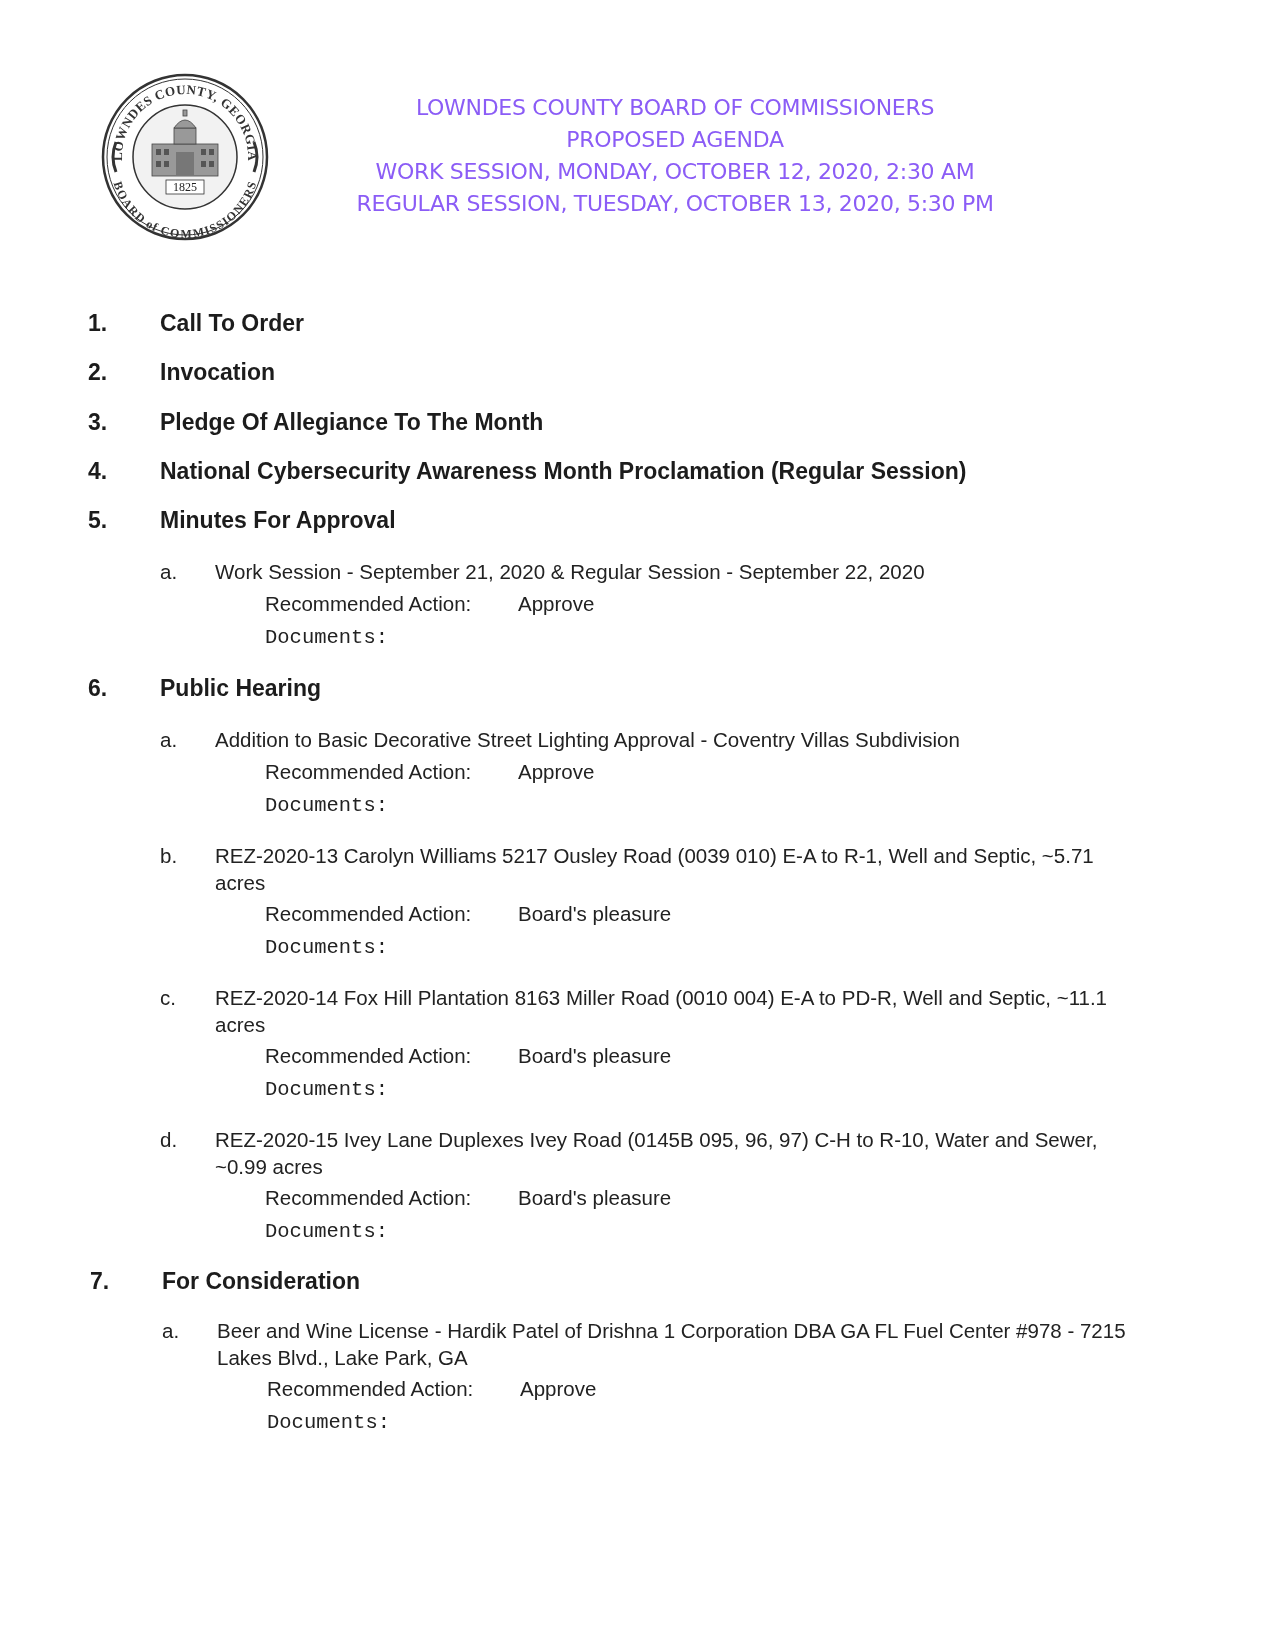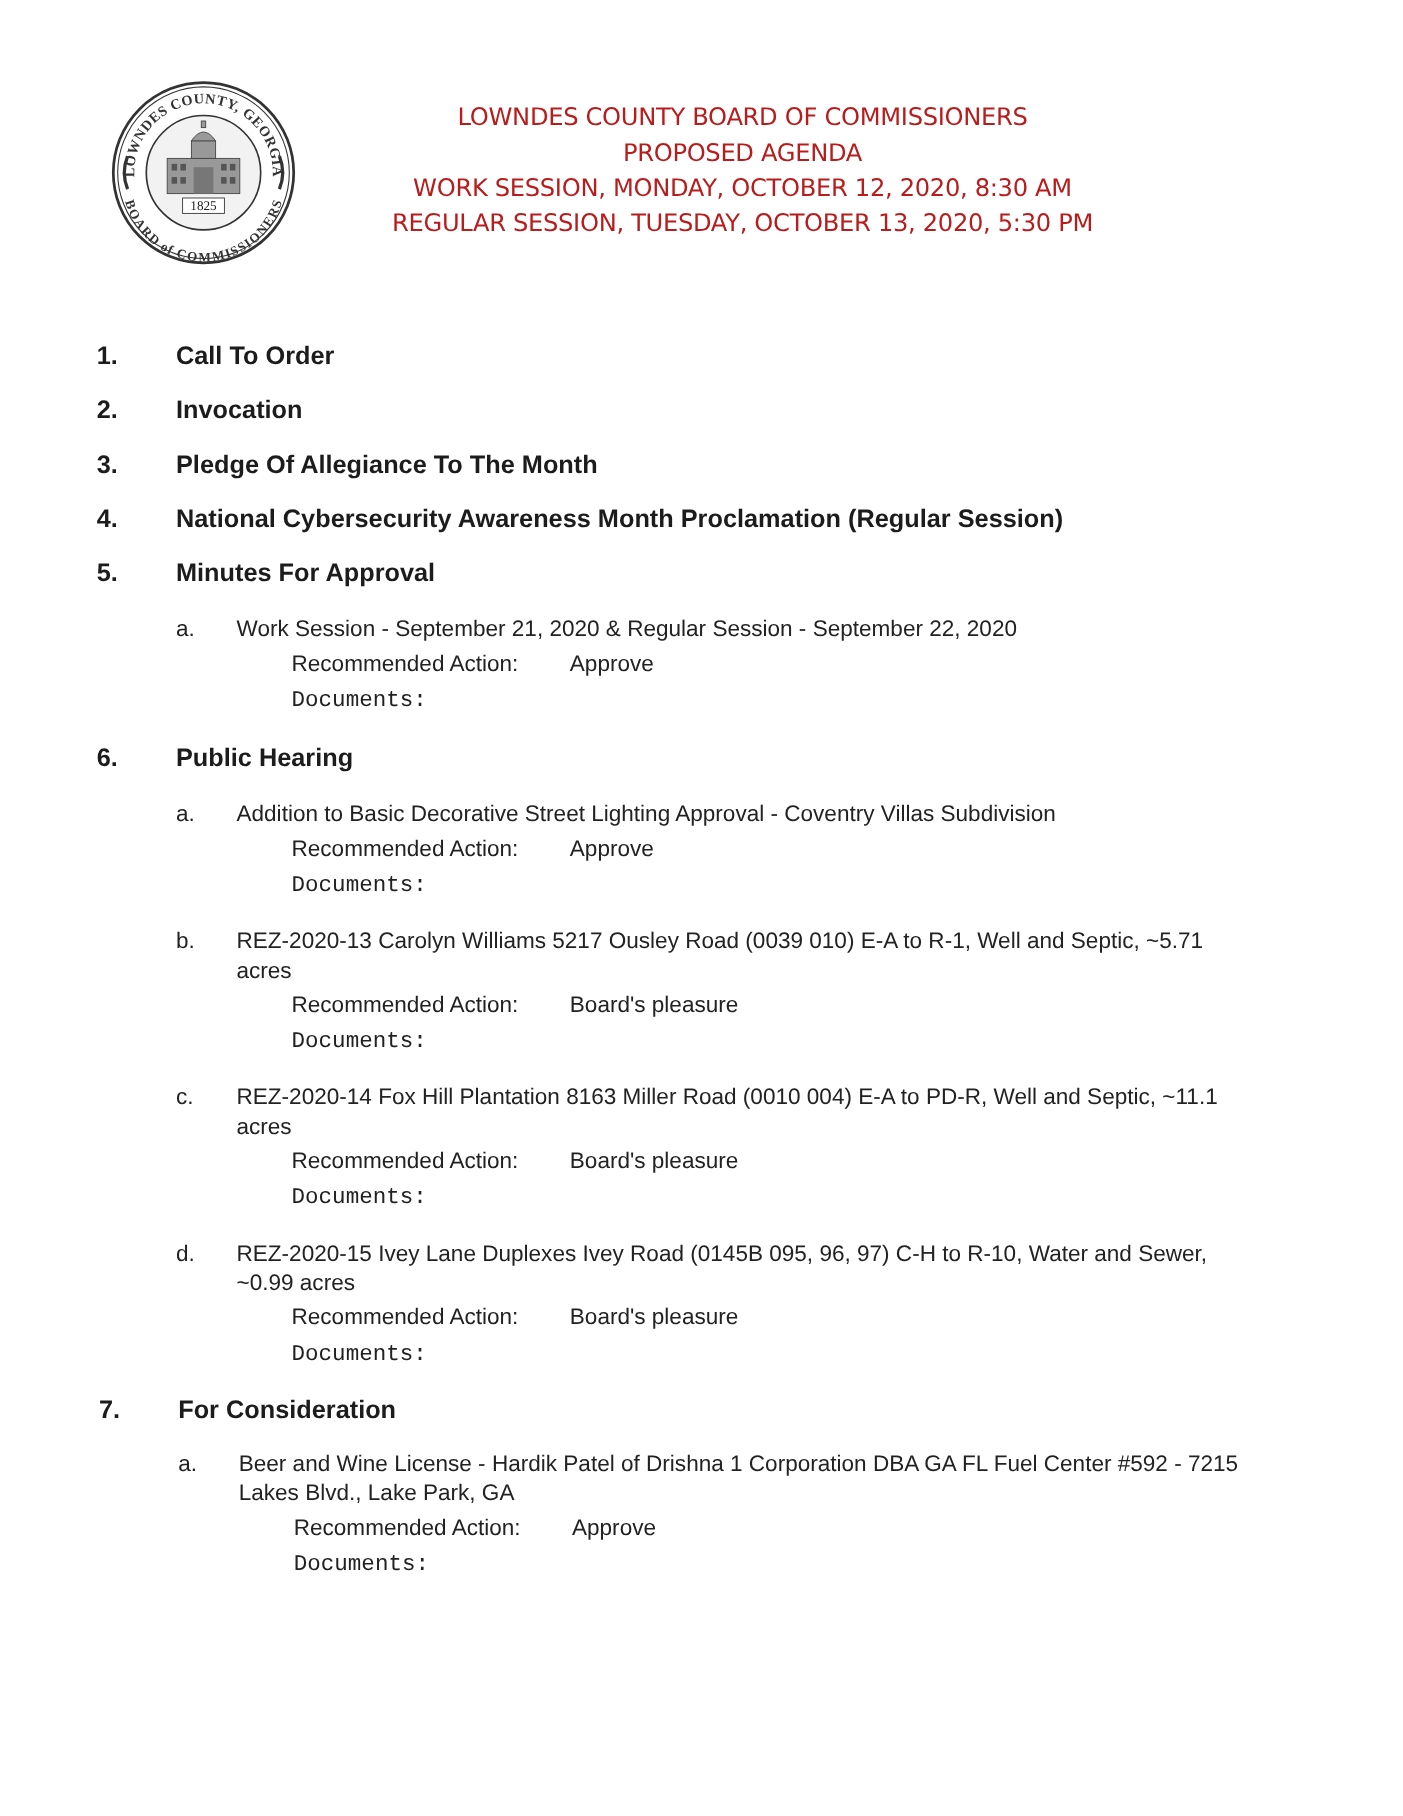--- a/index.html
+++ b/index.html
@@ -1,20 +1,20 @@
 <!DOCTYPE html>
 <html><head>
 <meta charset="utf-8">
 <style>
   html, body { margin: 0; padding: 0; background: #ffffff; }
   body { width: 1275px; height: 1651px; position: relative; overflow: hidden; color: #1a1a1a; }
   .page { position: absolute; left: 0; top: 0; width: 1275px; height: 1651px; background: #fff; }
   .seal { position: absolute; left: 100px; top: 72px; width: 170px; height: 170px; }
   .header { position: absolute; left: 330px; top: 92px; width: 690px; text-align: center;
-            font-family: "DejaVu Sans", sans-serif; font-size: 22px; line-height: 32px; color: #b91c1c; letter-spacing: -0.3px; }
+            font-family: "DejaVu Sans", sans-serif; font-size: 22px; line-height: 32px; color: #8b5cf6; letter-spacing: -0.3px; }
   .header div { white-space: nowrap; }
   .sec { position: absolute; left: 88px; font-family: "Liberation Sans", sans-serif; font-weight: bold; font-size: 23px; color: #1c1c1c; }
   .sec .num { position: absolute; left: 0; top: 0; }
   .sec .title { position: absolute; left: 72px; top: 0; white-space: nowrap; }
   .sub { position: absolute; left: 160px; font-family: "Liberation Sans", sans-serif; font-size: 20.5px; color: #222; line-height: 27px; }
   .sub .letter { position: absolute; left: 0; top: 0; }
   .sub .text { position: absolute; left: 55px; top: 0; width: 920px; }
   .sub .ra { position: absolute; left: 105px; white-space: nowrap; }
   .sub .ra .val { position: absolute; left: 253px; white-space: nowrap; }
   .sub .docs { position: absolute; left: 105px; white-space: nowrap; font-family: Liberation Mono, monospace; }
@@ -59,21 +59,21 @@
     <rect x="66" y="108" width="38" height="14" fill="#fff" stroke="#333" stroke-width="0.8"></rect>
     <text x="85" y="119" text-anchor="middle" font-family="Liberation Serif, serif" font-size="12" fill="#222">1825</text>
 
     <path d="M16,70 Q10,85 16,100" stroke="#333" stroke-width="3" fill="none"></path>
     <path d="M154,70 Q160,85 154,100" stroke="#333" stroke-width="3" fill="none"></path>
   </svg>
 
   <div class="header">
     <div>LOWNDES COUNTY BOARD OF COMMISSIONERS</div>
     <div>PROPOSED AGENDA</div>
-    <div>WORK SESSION, MONDAY, OCTOBER 12, 2020, 8:30 AM</div>
+    <div>WORK SESSION, MONDAY, OCTOBER 12, 2020, 2:30 AM</div>
     <div>REGULAR SESSION, TUESDAY, OCTOBER 13, 2020, 5:30 PM</div>
   </div>
 
   <div class="sec" style="top:310px">
     <span class="num">1.</span>
     <span class="title">Call To Order</span>
   </div>
 
   <div class="sec" style="top:359px">
     <span class="num">2.</span>
@@ -144,21 +144,21 @@
     </div>
     <div class="docs" style="top:92px">Documents:</div>
   </div>
 
   <div class="sec" style="top:1268px; left:90px">
     <span class="num">7.</span>
     <span class="title">For Consideration</span>
   </div>
   <div class="sub" style="top:1317px; left:162px">
     <span class="letter">a.</span>
-    <span class="text">Beer and Wine License - Hardik Patel of Drishna 1 Corporation DBA GA FL Fuel Center #592 - 7215 Lakes Blvd., Lake Park, GA</span>
+    <span class="text">Beer and Wine License - Hardik Patel of Drishna 1 Corporation DBA GA FL Fuel Center #978 - 7215 Lakes Blvd., Lake Park, GA</span>
     <div class="ra" style="top:58px">
       <span>Recommended Action:</span>
       <span class="val">Approve</span>
     </div>
     <div class="docs" style="top:92px">Documents:</div>
   </div>
 
 </div>
 
 </body></html>

